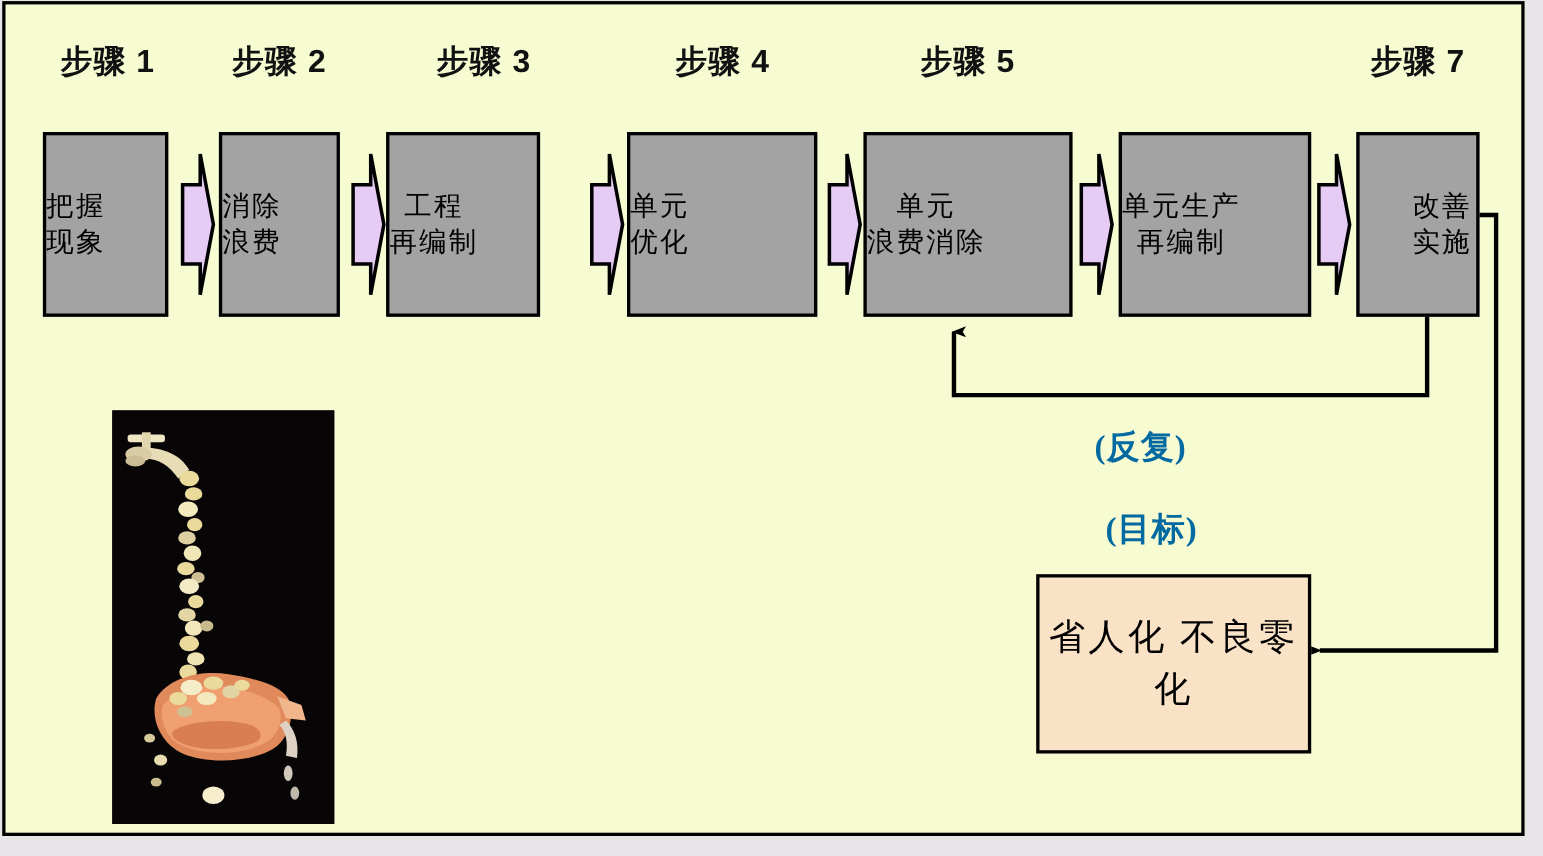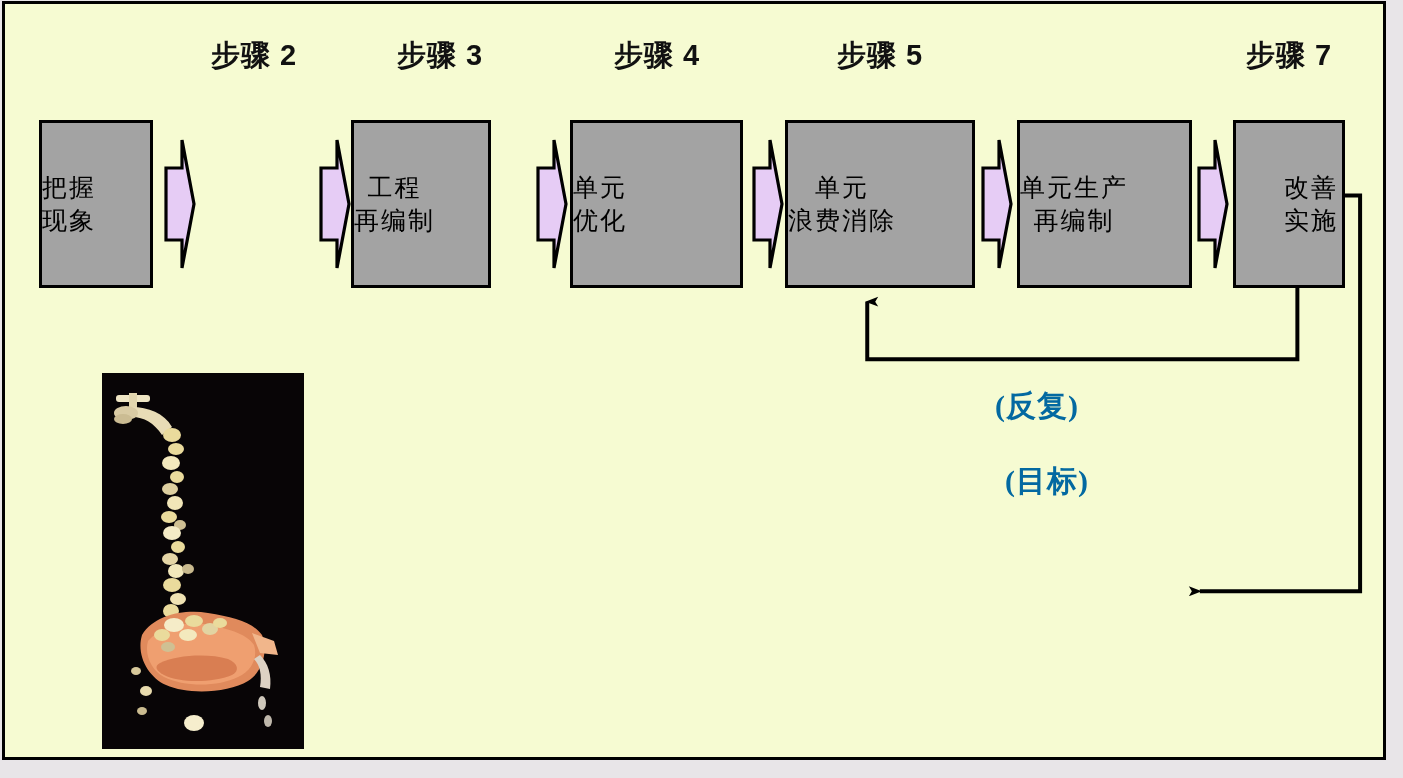--- a/index.html
+++ b/index.html
@@ -111,33 +111,40 @@
 
       <g>
         <path d="M1298,285 L1298,358 L866,358 L866,300" fill="none" stroke="#000" stroke-width="4" marker-end="url(#arrUp)"></path>
       </g>
 
       <g>
         <path d="M1340,193 L1361,193 L1361,592 L1200,592" fill="none" stroke="#000" stroke-width="4" marker-end="url(#arrLeft)"></path>
       </g>
     </svg>
 
+    <div class="step-label" style="left:36px; top:32px; width:114px;">步骤 1</div>
     <div class="step-label" style="left:192px; top:32px; width:114px;">步骤 2</div>
     <div class="step-label" style="left:378px; top:32px; width:114px;">步骤 3</div>
     <div class="step-label" style="left:595px; top:32px; width:114px;">步骤 4</div>
     <div class="step-label" style="left:818px; top:32px; width:114px;">步骤 5</div>
     <div class="step-label" style="left:1227px; top:32px; width:114px;">步骤 7</div>
 
     <div class="proc-box" style="left:34px; top:116px; width:114px; height:168px;">
       <span>
         <span class="txt">把握</span>
         <span class="txt">现象</span>
       </span>
     </div>
 
+    <div class="proc-box" style="left:194px; top:116px; width:110px; height:168px;">
+      <span>
+        <span class="txt">消除</span>
+        <span class="txt">浪费</span>
+      </span>
+    </div>
 
     <div class="proc-box" style="left:346px; top:116px; width:140px; height:168px;">
       <span>
         <span class="txt">工程</span>
         <span class="txt">再编制</span>
       </span>
     </div>
 
     <div class="proc-box" style="left:565px; top:116px; width:173px; height:168px;">
       <span>
@@ -194,20 +201,26 @@
     </div>
     <div class="chevron" style="left:1188px; top:120px;">
       <svg viewBox="0 0 42 160" width="42" height="160">
         <path d="M6,44 L22,44 L22,16 L34,80 L22,144 L22,116 L6,116 Z" fill="#e6ccf5" stroke="#000" stroke-width="3.2" stroke-linejoin="miter"></path>
       </svg>
     </div>
 
     <div class="note" style="left:990px; top:382px;">(反复)</div>
     <div class="note" style="left:1000px; top:457px;">(目标)</div>
 
+    <div class="goal-box" style="left:937px; top:518px; width:250px; height:163px;">
+      <span>
+        <span class="txt">省人化</span>
+        <span class="txt">不良零化</span>
+      </span>
+    </div>
 
     <div class="photo" style="left:97px; top:369px; width:202px; height:376px;" title="coins falling from a faucet into cupped hands">
       <svg class="bgwrap" viewBox="0 0 202 376" preserveAspectRatio="none">
         <rect x="0" y="0" width="202" height="376" fill="#080506"></rect>
 
         <g>
           <rect x="14" y="22" width="34" height="7" rx="3" fill="#efe6c4"></rect>
           <rect x="27" y="20" width="8" height="18" fill="#e2d6ae"></rect>
           <path d="M30,34 C46,34 62,40 70,54 L60,62 C52,50 42,44 30,44 Z" fill="#e8dcb6"></path>
           <ellipse cx="24" cy="40" rx="12" ry="7" fill="#d9cba4"></ellipse>

